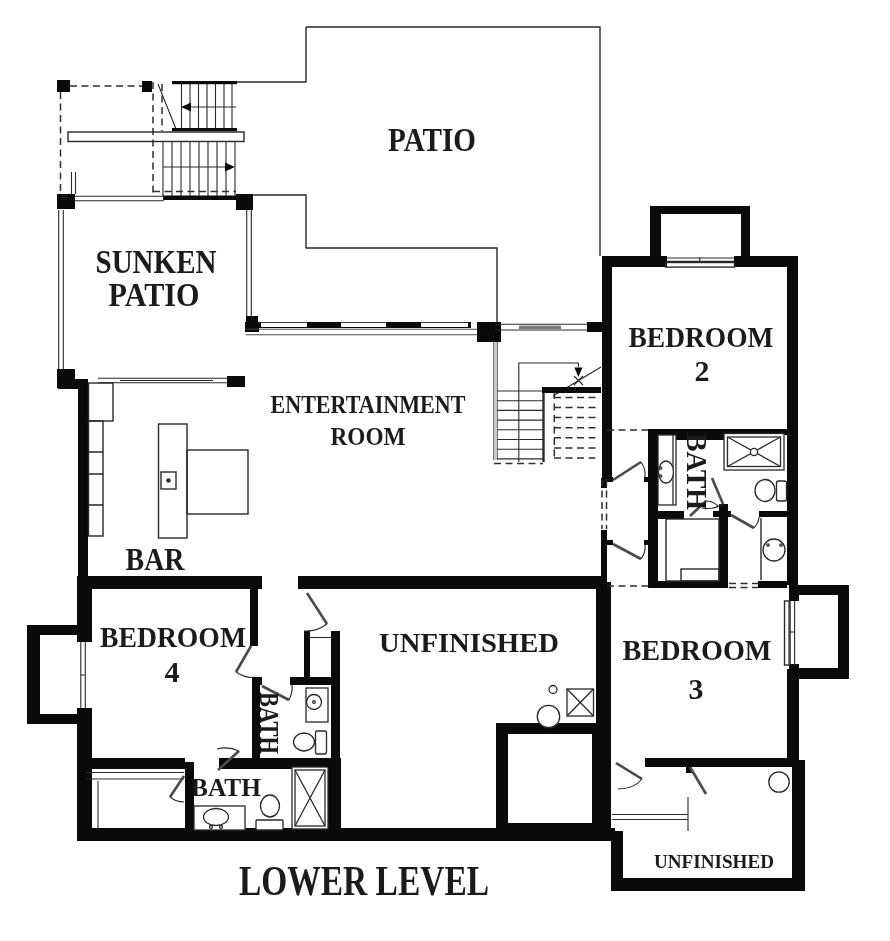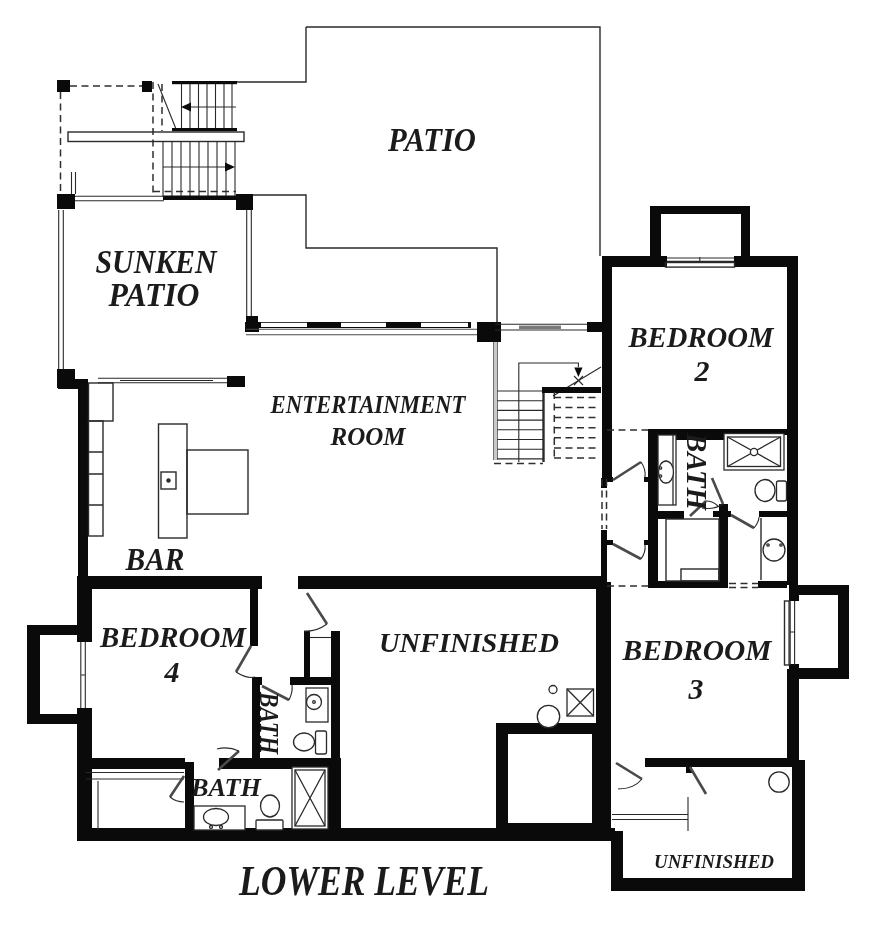--- a/index.html
+++ b/index.html
@@ -1,16 +1,16 @@
 <!DOCTYPE html>
 <html><head>
 <meta charset="utf-8">
 <style>
 html,body{margin:0;padding:0;background:#fff;}
-#plan{width:754px;height:941px;position:relative;font-family:"Liberation Serif",serif;font-style:italic;}
+#plan{width:754px;height:941px;position:relative;font-family:"Liberation Serif",serif;}
 text{font-family:"Liberation Serif",serif;font-weight:bold;fill:#1b1b1b;}
 .w{fill:#0a0a0a;stroke:none;}
 .t{stroke:#2a2a2a;stroke-width:1.4;fill:none;}
 .tt{stroke:#2a2a2a;stroke-width:1.1;fill:none;}
 .th{stroke:#2a2a2a;stroke-width:2.4;fill:none;}
 .lf{stroke:#4a4a4a;stroke-width:2.6;fill:none;}
 .ds{stroke:#2f2f2f;stroke-width:1.5;fill:none;stroke-dasharray:7 4.5;}
 .fx{stroke:#2a2a2a;stroke-width:1.3;fill:#fff;}
 </style>
 </head>

